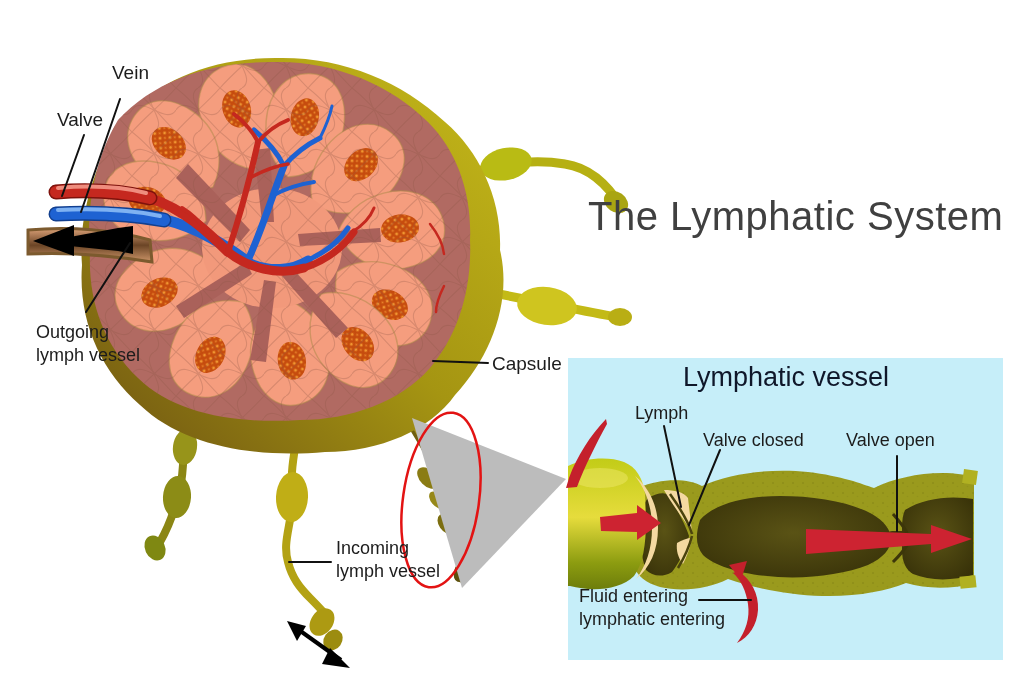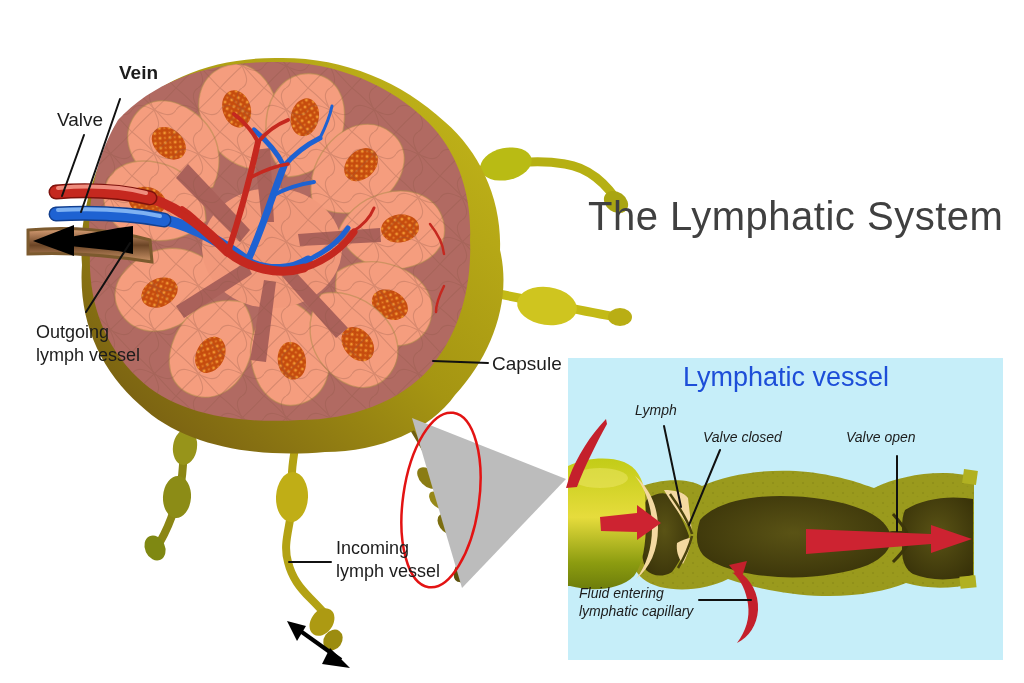--- a/index.html
+++ b/index.html
@@ -4,22 +4,22 @@
 <style>
   html,body{margin:0;padding:0;background:#fff;}
   .canvas{position:relative;width:1024px;height:683px;background:#ffffff;overflow:hidden;
           font-family:"Liberation Sans", sans-serif;}
   .art{position:absolute;left:0;top:0;width:1024px;height:683px;}
   .lbl{position:absolute;color:#1c1c1c;white-space:nowrap;line-height:1.25;z-index:5;}
   .lbl span{display:block;}
   .diagram-title{position:absolute;left:588px;top:194px;font-size:40px;color:#404040;z-index:5;
                  letter-spacing:0.5px;}
   .inset-title{position:absolute;left:568px;top:362px;width:436px;text-align:center;
-               font-size:27px;color:#1d4ed8;z-index:5;}
-  .fs19{font-size:19px;} .fs18{font-size:18px;} .fs17{font-size:14px;font-style:italic;}
+               font-size:27px;color:#0f172a;z-index:5;}
+  .fs19{font-size:19px;} .fs18{font-size:18px;} .fs17{font-size:18px;}
 </style>
 </head>
 <body>
 
 <div class="canvas">
 
 <svg class="art" viewBox="0 0 1024 683">
   <defs>
     <linearGradient id="capsuleGrad" x1="1" y1="0" x2="0" y2="1">
       <stop offset="0" stop-color="#c6ba1a"></stop>
@@ -245,21 +245,21 @@
     <path d="M331,562 L289,562"></path>
     <path d="M664,426 L681,507"></path>
     <path d="M720,450 L689,525"></path>
     <path d="M897,456 L897,531"></path>
     <path d="M699,600 L751,600"></path>
   </g>
 </svg>
 
 <div class="diagram-title">The Lymphatic System</div>
 
-<div class="lbl fs19" style="left:119px;top:61px;font-weight:bold;">
+<div class="lbl fs19" style="left:112px;top:61px;">
   <span>Vein</span>
 </div>
 <div class="lbl fs19" style="left:57px;top:108px;">
   <span>Valve</span>
 </div>
 <div class="lbl fs18" style="left:36px;top:321px;">
   <span>Outgoing</span>
   <span>lymph vessel</span>
 </div>
 <div class="lbl fs19" style="left:492px;top:352px;">
@@ -275,16 +275,16 @@
   <span>Lymph</span>
 </div>
 <div class="lbl fs17" style="left:703px;top:429px;">
   <span>Valve closed</span>
 </div>
 <div class="lbl fs17" style="left:846px;top:429px;">
   <span>Valve open</span>
 </div>
 <div class="lbl fs17" style="left:570px;top:585px;margin-left:9px;">
   <span>Fluid entering</span>
-  <span>lymphatic capillary</span>
+  <span>lymphatic entering</span>
 </div>
 
 </div>
 
 </body></html>

